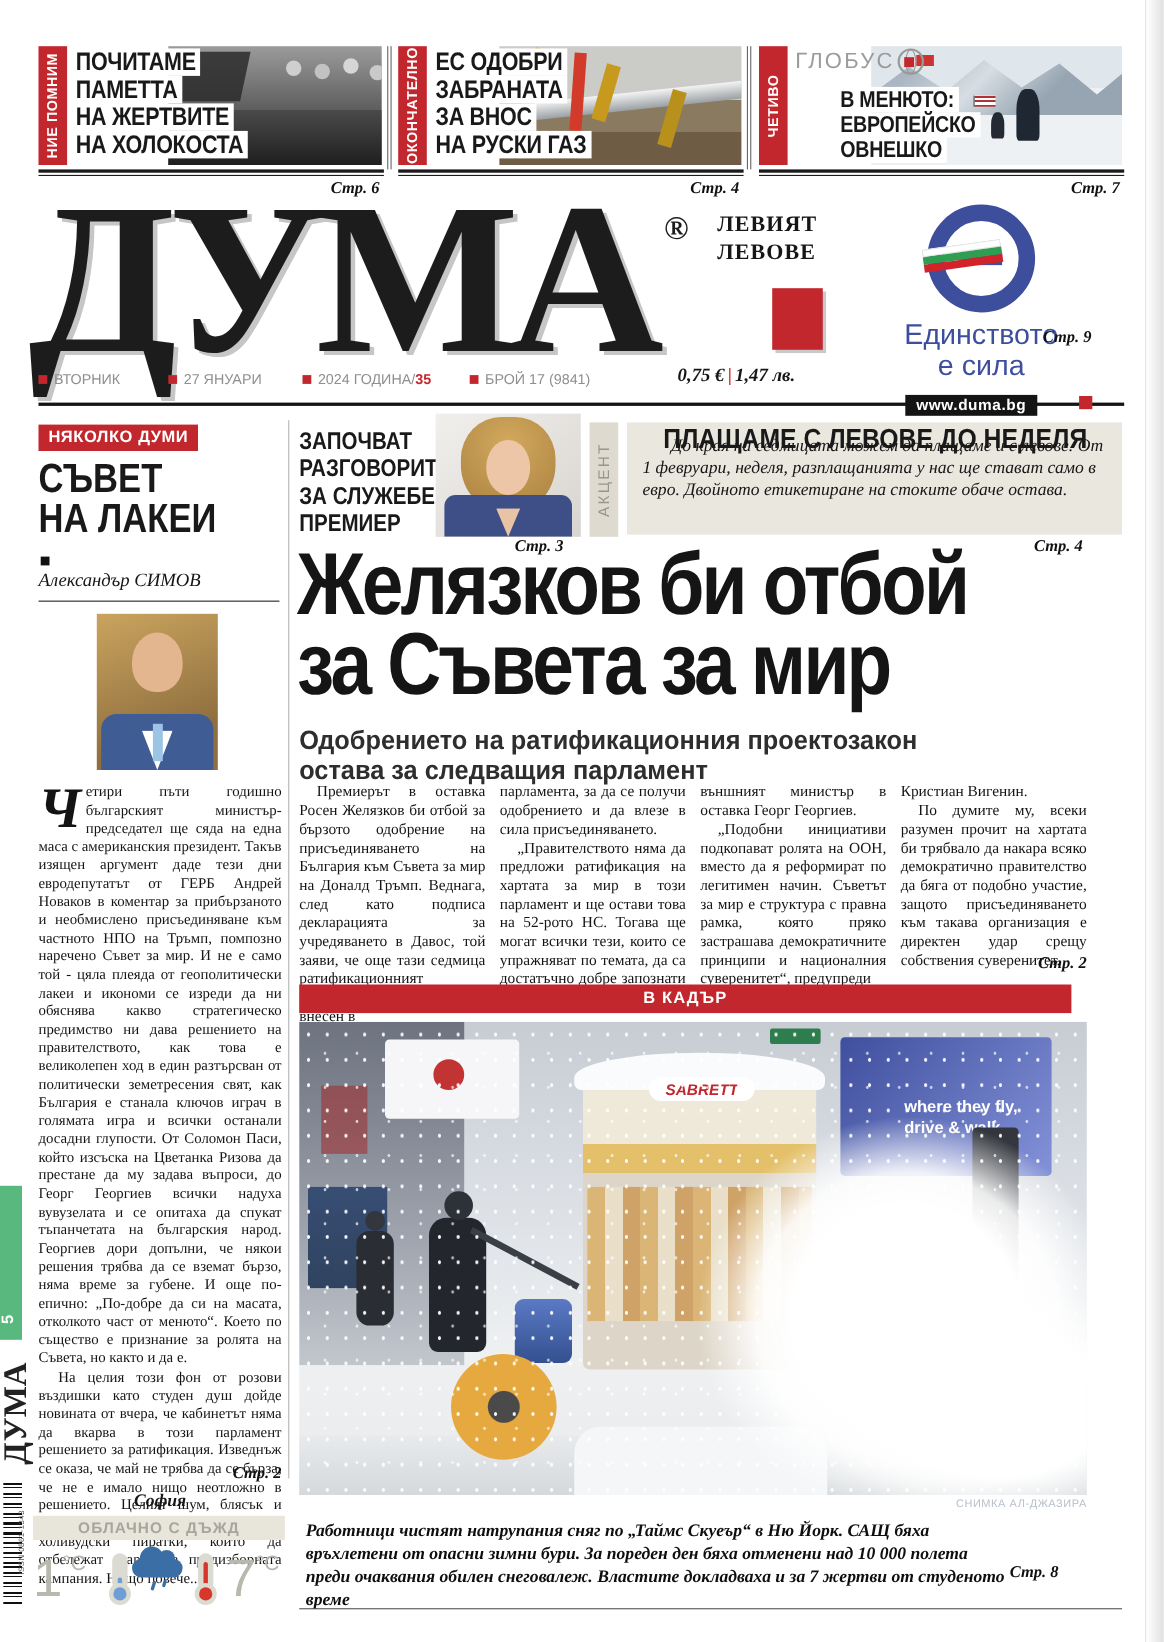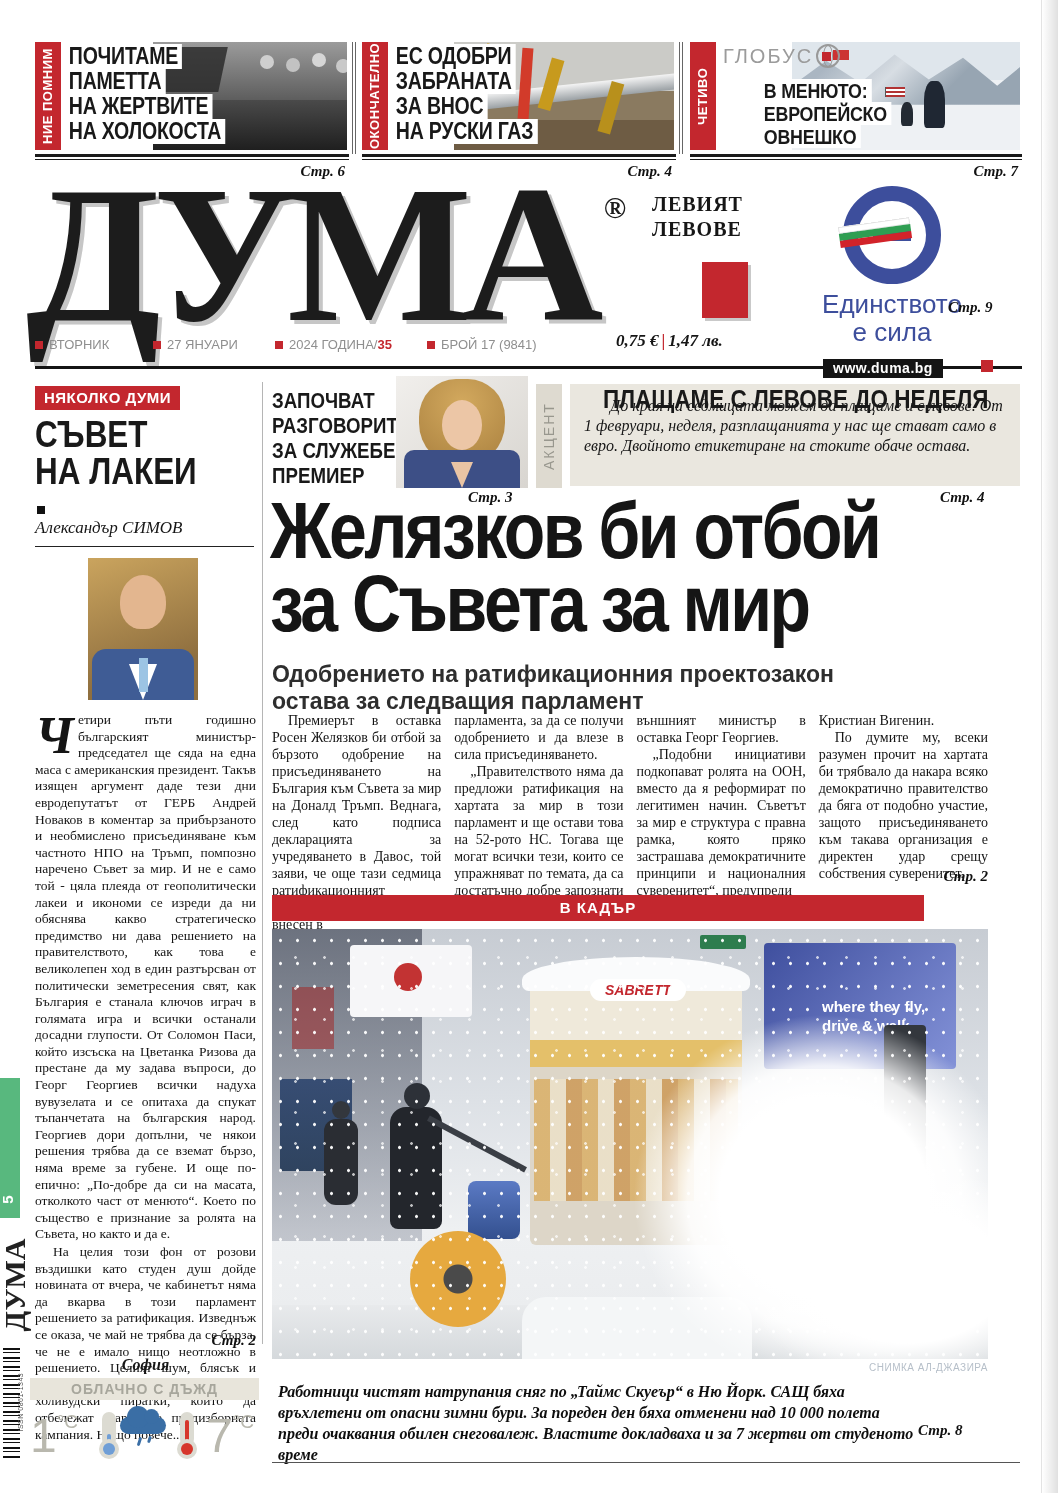--- a/index.html
+++ b/index.html
@@ -163,21 +163,21 @@
   #ld-title{position:absolute;left:270px;top:494px;}
   #ld-title .ln{font:bold 80px/73px "Liberation Sans",sans-serif;letter-spacing:-3px;
                 transform:scaleX(.85);transform-origin:0 0;white-space:nowrap;color:#151515;}
   #ld-sub{position:absolute;left:272px;top:660px;font:bold 24px/27px "Liberation Sans",sans-serif;
           color:#2e2e2e;transform:scaleX(.96);transform-origin:0 0;}
   #ld-cols{position:absolute;left:272px;top:712px;width:716px;display:grid;
            grid-template-columns:repeat(4,1fr);gap:13px;font:14px/17px "Liberation Serif",serif;
            text-align:justify;color:#141414;}
   #ld-cols .ind{text-indent:16px;}
   #ld-pg{position:absolute;left:818px;top:868px;width:170px;text-align:right;}
-  #vk-bar{position:absolute;left:272px;top:895px;width:652px;background:var(--red);color:#fff;
+  #vk-bar{position:absolute;left:272px;top:895px;width:702px;background:var(--red);color:#fff;
           font:bold 15px/26px "Liberation Sans",sans-serif;text-align:center;letter-spacing:1px;}
   #vk-credit{position:absolute;left:272px;top:1362px;width:716px;text-align:right;
              font:10px "Liberation Sans",sans-serif;color:#b6bfc9;letter-spacing:.5px;}
   #vk-cap{position:absolute;left:278px;top:1381px;width:640px;font:bold italic 16px/21px "Liberation Serif",serif;color:#0e0e0e;}
   #vk-pg{position:absolute;left:918px;top:1422px;width:70px;text-align:left;}
   #btm-rule{position:absolute;left:272px;top:1462px;width:748px;border-top:1px solid #555;}
 
   
   #vk-photo{position:absolute;left:272px;top:929px;width:716px;height:430px;overflow:hidden;
             background:linear-gradient(180deg,#c7ccd3,#dde1e6 40%,#eef0f2 70%,#e9ebed 100%);}

